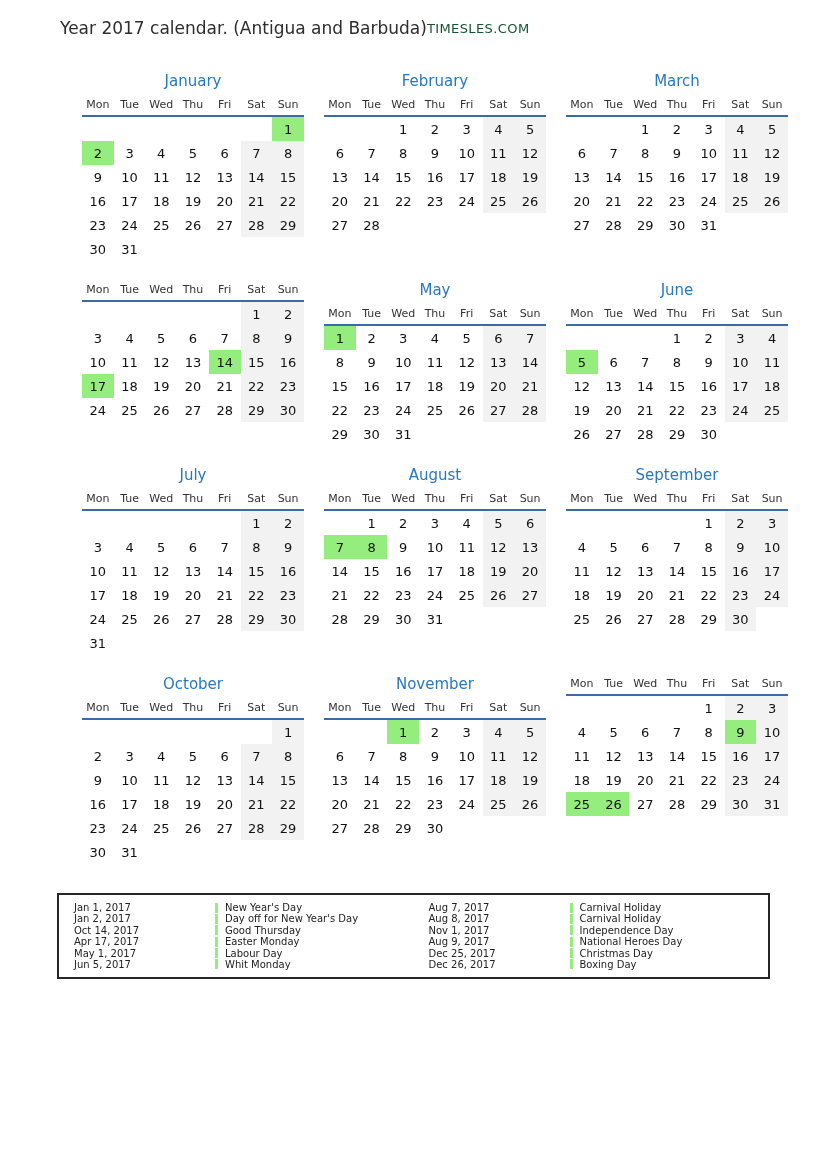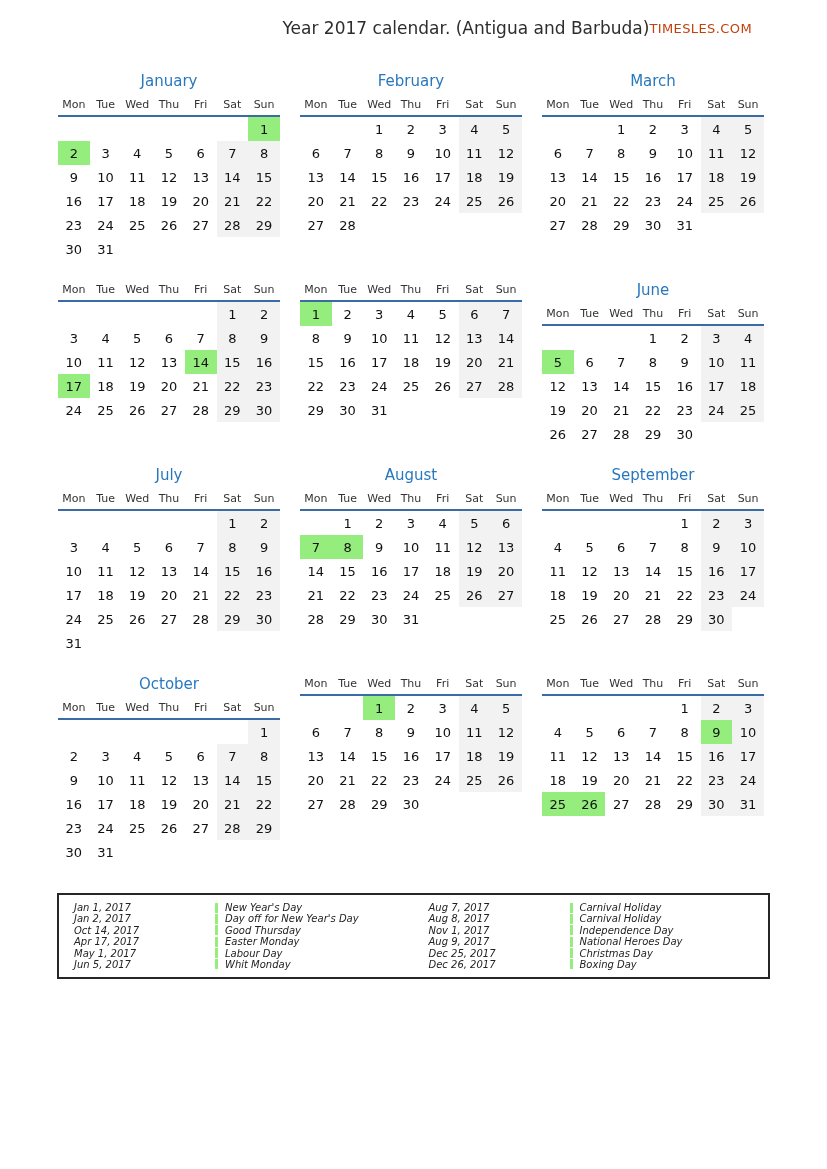--- a/index.html
+++ b/index.html
@@ -1,24 +1,24 @@
 <!DOCTYPE html>
 <html><head>
 <meta charset="utf-8">
 <style>
   html,body{margin:0;padding:0;}
   body{
     width:827px;height:1169px;background:#ffffff;position:relative;
     font-family:"DejaVu Sans","Liberation Sans",sans-serif;
   }
-  .header{position:absolute;left:44px;top:18px;width:708px;display:flex;justify-content:flex-end;align-items:flex-start;}
+  .header{position:absolute;left:60px;top:18px;width:708px;display:flex;justify-content:flex-start;align-items:flex-start;}
   .page-title{font-size:17px;color:#2d2d2d;font-weight:400;}
-  .brand{font-size:13px;color:#c2410c;text-decoration:none;letter-spacing:0.4px;margin-top:3px;cursor:pointer;}
+  .brand{font-size:13px;color:#14532d;text-decoration:none;letter-spacing:0.4px;margin-top:3px;cursor:pointer;}
   .months{
-    position:absolute;left:58px;top:72px;width:694px;
+    position:absolute;left:82px;top:72px;width:694px;
     display:grid;grid-template-columns:222px 222px 222px;
     column-gap:14px;row-gap:28px;align-items:start;gap:20px;
   }
   .month{width:222px;}
   .month-title{font-size:15px;line-height:18px;color:#2878be;text-align:center;margin-bottom:6px;}
   table.cal{border-collapse:collapse;table-layout:fixed;width:222px;}
   table.cal th{
     font-size:11px;font-weight:400;color:#333333;height:16px;
     padding:0 0 3px 0;border-bottom:2px solid #3b6ba5;text-align:center;
   }
@@ -28,21 +28,21 @@
   }
   td.wknd{background:#f2f2f2;}
   td.hl{background:#94ed7c;}
   .legend{
     position:absolute;left:57px;top:893px;width:713px;height:86px;
     border:2px solid #262626;box-sizing:border-box;
     display:flex;padding:6px 0;
   }
   .legend-col{width:50%;box-sizing:border-box;padding:1px 0 1px 15px;
     display:flex;flex-direction:column;justify-content:space-between;}
-  .legend-row{display:flex;align-items:center;font-size:10px;color:#222222;line-height:11px;font-style:italic;}
+  .legend-row{display:flex;align-items:center;font-size:10px;color:#222222;line-height:11px;}
   .l-date{width:141px;flex:none;}
   .l-bar{width:3px;height:10px;background:#94ed7c;flex:none;margin-right:7px;}
   .l-name{white-space:nowrap;}
 </style>
 </head>
 <body>
 
 <div class="header">
   <div class="page-title">Year 2017 calendar. (Antigua and Barbuda)</div>
   <a class="brand">TIMESLES.COM</a>
@@ -303,20 +303,21 @@
             <td>26</td>
             <td>27</td>
             <td>28</td>
             <td class="wknd">29</td>
             <td class="wknd">30</td>
           </tr>
         </tbody>
       </table>
     </div>
     <div class="month">
+      <div class="month-title">May</div>
       <table class="cal">
         <thead>
           <tr>
             <th>Mon</th>
             <th>Tue</th>
             <th>Wed</th>
             <th>Thu</th>
             <th>Fri</th>
             <th>Sat</th>
             <th>Sun</th>
@@ -698,20 +699,21 @@
             <td></td>
             <td></td>
             <td></td>
             <td></td>
             <td></td>
           </tr>
         </tbody>
       </table>
     </div>
     <div class="month">
+      <div class="month-title">November</div>
       <table class="cal">
         <thead>
           <tr>
             <th>Mon</th>
             <th>Tue</th>
             <th>Wed</th>
             <th>Thu</th>
             <th>Fri</th>
             <th>Sat</th>
             <th>Sun</th>

